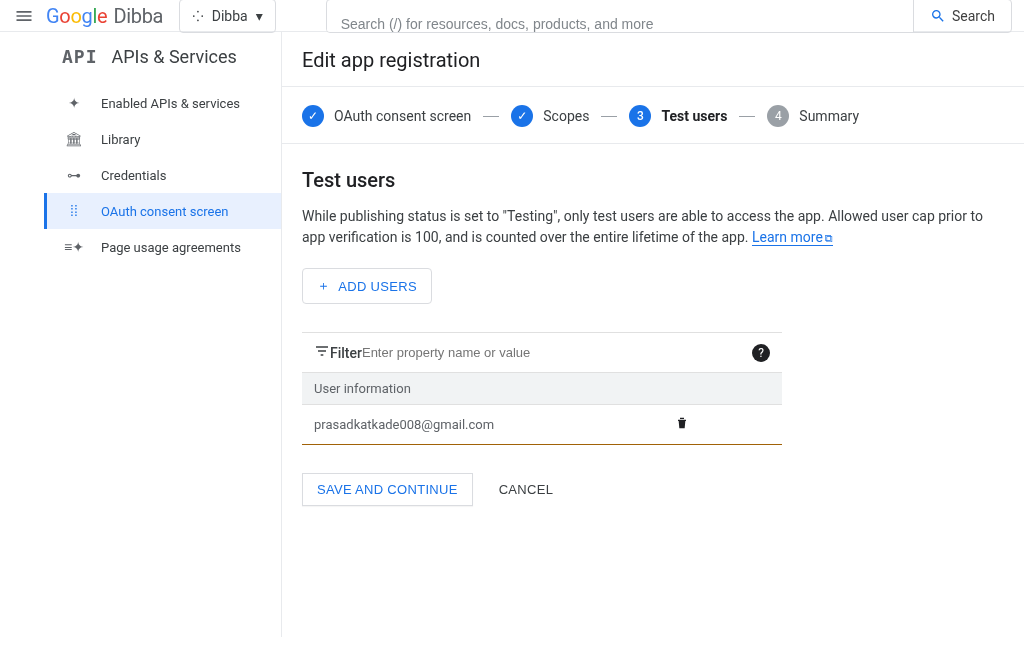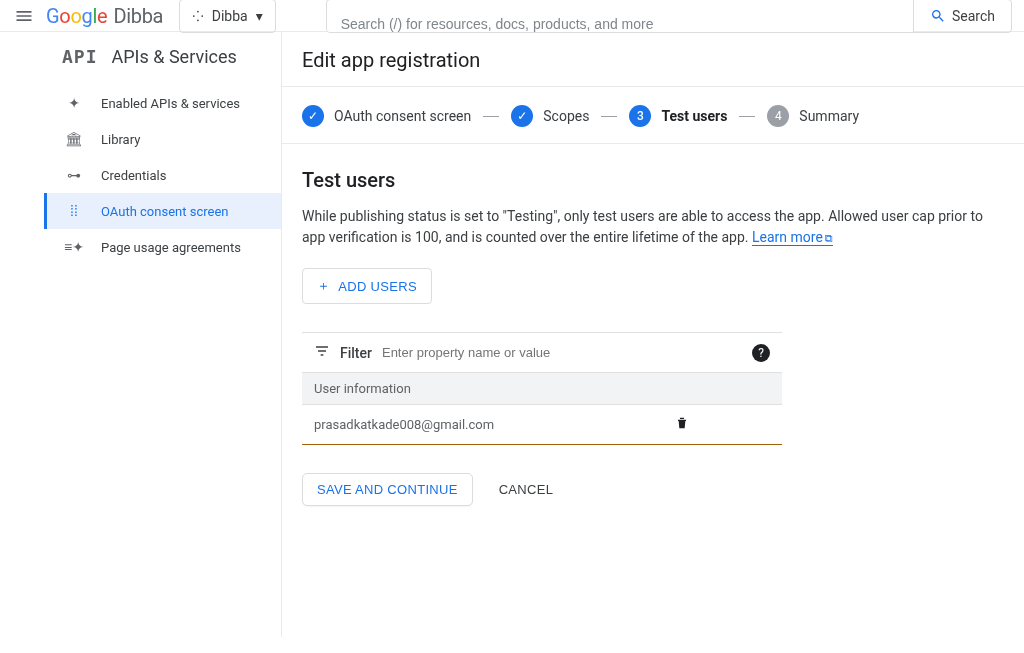--- a/index.html
+++ b/index.html
@@ -108,21 +108,21 @@
   .add-users-btn {
     display:inline-flex; align-items:center; gap:8px;
     margin-top:20px;
     border:1px solid #dadce0; border-radius:4px;
     padding:8px 14px; cursor:pointer;
     color:#1a73e8; font-size:13px; font-weight:500; letter-spacing:0.3px;
     background:#fff;
   }
   .table-wrap { margin-top:28px; border-top:1px solid #e0e0e0; max-width:480px;}
   .filter-row {
-    display:flex; align-items:center; gap:10px;
+    display:flex; align-items:center; gap:0;
     padding:10px 12px;
   }
   .filter-icon{ color:#3c4043; font-size:14px;}
   .filter-label{ font-weight:500; color:#3c4043; font-size:14px;}
   .filter-input{
     flex:1; border:none; outline:none; font-size:13px; color:#80868b;
   }
   .help-icon{
     width:18px; height:18px; border-radius:50%; background:#202124;
     color:#fff; font-size:12px; display:flex; align-items:center; justify-content:center;
@@ -133,21 +133,21 @@
     border-top:1px solid #e0e0e0;
   }
   .data-row{
     display:flex; align-items:center; justify-content:space-between;
     padding:10px 12px; border-bottom:1px solid #a16207; border-top:1px solid #e0e0e0;
     font-size:13px; color:#5f6368;
   }
   .data-row .del { cursor:pointer; color:#202124; margin-right:80px;}
   .actions { display:flex; gap:16px; margin-top:28px; }
   .btn-primary{
-    border:1px solid #dadce0; border-radius:5px; background:#fff;
+    border:1px solid #dadce0; border-radius:0; background:#fff;
     padding:8px 14px; color:#1a73e8; font-weight:500; font-size:13px;
     cursor:pointer; letter-spacing:0.3px;
     box-shadow: 0 1px 1px rgba(0,0,0,0.04);
   }
   .btn-text{
     border:none; background:none; padding:8px 10px; cursor:pointer;
     font-weight:500; font-size:13px; color:#3c4043; letter-spacing:0.3px;
   }
 </style>
 </head>

